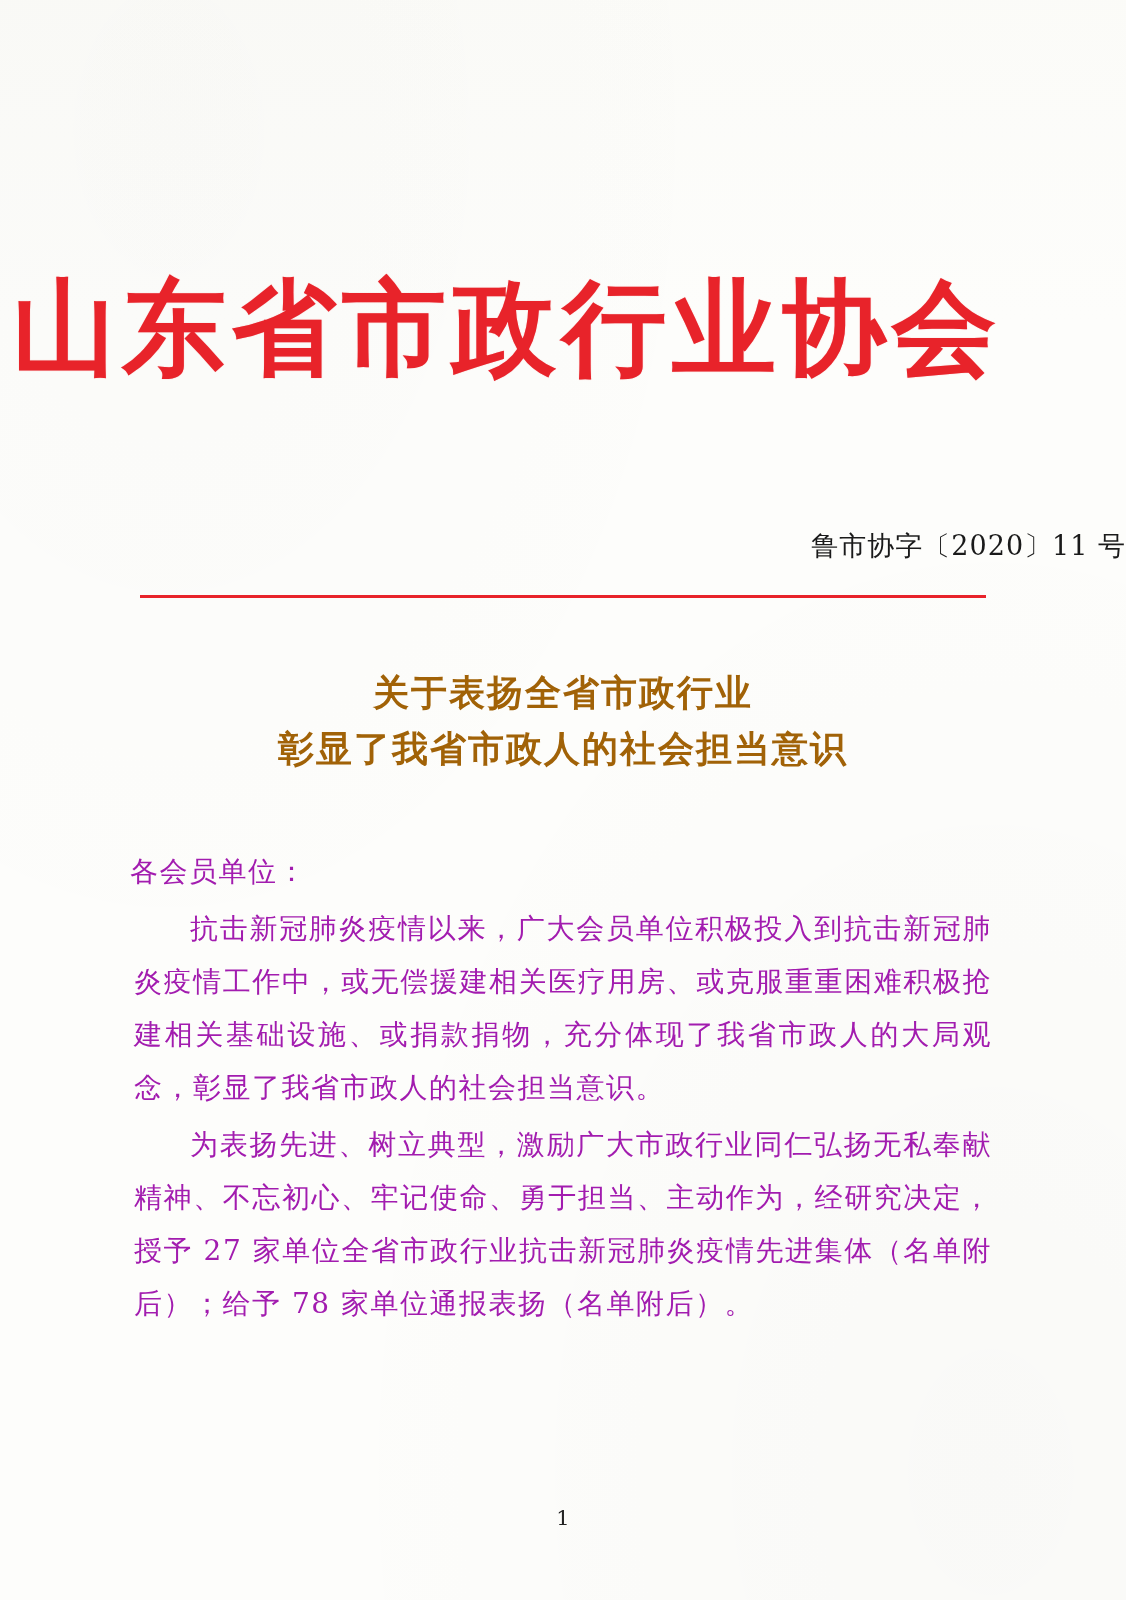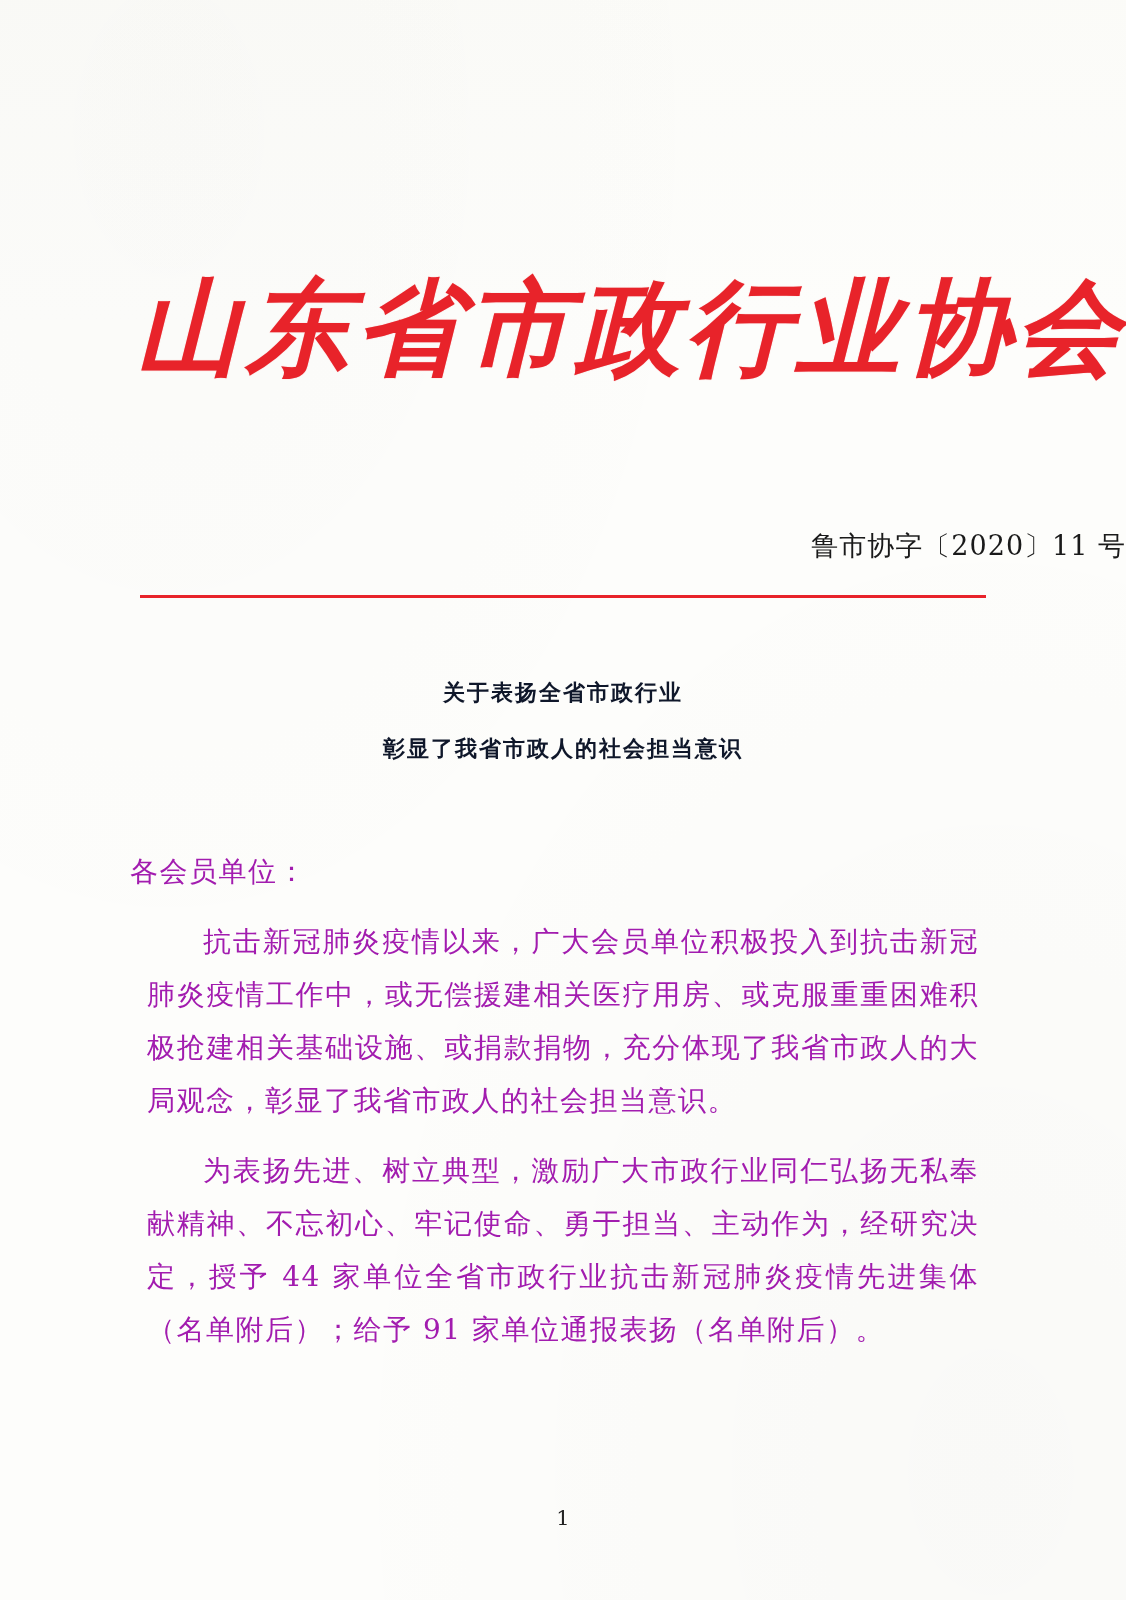--- a/index.html
+++ b/index.html
@@ -24,24 +24,23 @@
     inset: 0;
     pointer-events: none;
     background:
       radial-gradient(ellipse at 15% 8%, rgba(0,0,0,0.012), rgba(0,0,0,0) 45%),
       radial-gradient(ellipse at 88% 92%, rgba(0,0,0,0.015), rgba(0,0,0,0) 50%),
       linear-gradient(180deg, rgba(250,250,246,0.6), rgba(255,255,255,0) 20%);
   }
   .doc-header {
     position: absolute;
     top: 268px;
-    left: 0;
+    left: 12px;
     right: 0;
-    text-align: right;
-    font-style: italic;
+    text-align: left;
   }
   .doc-header .title-red {
     font-family: "DejaVu Serif", "Liberation Serif", serif;
     font-weight: bold;
     font-size: 104px;
     line-height: 1.15;
     letter-spacing: 6px;
     color: #e8232a;
     white-space: nowrap;
     text-shadow: 0 0 1px rgba(232,35,42,0.4);
@@ -66,42 +65,42 @@
     background: #e8232a;
   }
   .doc-title {
     position: absolute;
     top: 665px;
     left: 0;
     right: 0;
     text-align: center;
     font-family: "DejaVu Sans", "Liberation Sans", sans-serif;
     font-weight: bold;
-    font-size: 22px;
+    font-size: 36px;
     line-height: 56px;
     letter-spacing: 2px;
-    color: #0f172a;
+    color: #a16207;
   }
   .doc-body {
     position: absolute;
     top: 845px;
     left: 130px;
     width: 866px;
     font-family: "DejaVu Serif", "Liberation Serif", serif;
     font-size: 28px;
     line-height: 53px;
     letter-spacing: 1.5px;
     color: #a21caf;
     text-align: justify;
   }
   .salutation {
     margin: 0 0 4px 0;
   }
   .para {
-    margin: 17px;
+    margin: 4px;
     text-indent: 2em;
   }
   .page-number {
     position: absolute;
     bottom: 70px;
     left: 0;
     right: 0;
     text-align: center;
     font-family: "DejaVu Serif", "Liberation Serif", serif;
     font-size: 21px;
@@ -124,18 +123,18 @@
   <div class="red-rule"></div>
 
   <div class="doc-title">
     <div>关于表扬全省市政行业</div>
     <div>彰显了我省市政人的社会担当意识</div>
   </div>
 
   <div class="doc-body">
     <p class="salutation">各会员单位：</p>
     <p class="para">抗击新冠肺炎疫情以来，广大会员单位积极投入到抗击新冠肺炎疫情工作中，或无偿援建相关医疗用房、或克服重重困难积极抢建相关基础设施、或捐款捐物，充分体现了我省市政人的大局观念，彰显了我省市政人的社会担当意识。</p>
-    <p class="para">为表扬先进、树立典型，激励广大市政行业同仁弘扬无私奉献精神、不忘初心、牢记使命、勇于担当、主动作为，经研究决定，授予 44 家单位全省市政行业抗击新冠肺炎疫情先进集体（名单附后）；给予 91 家单位通报表扬（名单附后）。</p>
+    <p class="para">为表扬先进、树立典型，激励广大市政行业同仁弘扬无私奉献精神、不忘初心、牢记使命、勇于担当、主动作为，经研究决定，授予 27 家单位全省市政行业抗击新冠肺炎疫情先进集体（名单附后）；给予 78 家单位通报表扬（名单附后）。</p>
   </div>
 
   <div class="page-number">1</div>
 
 </div>
 
 </body></html>

